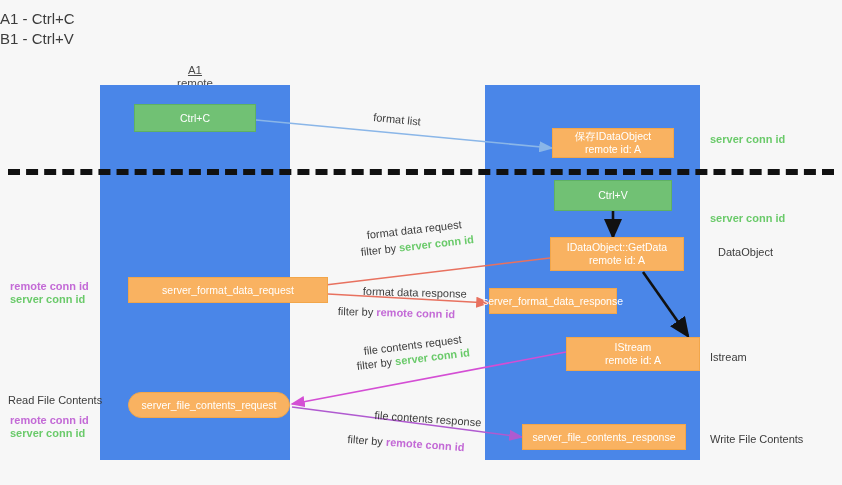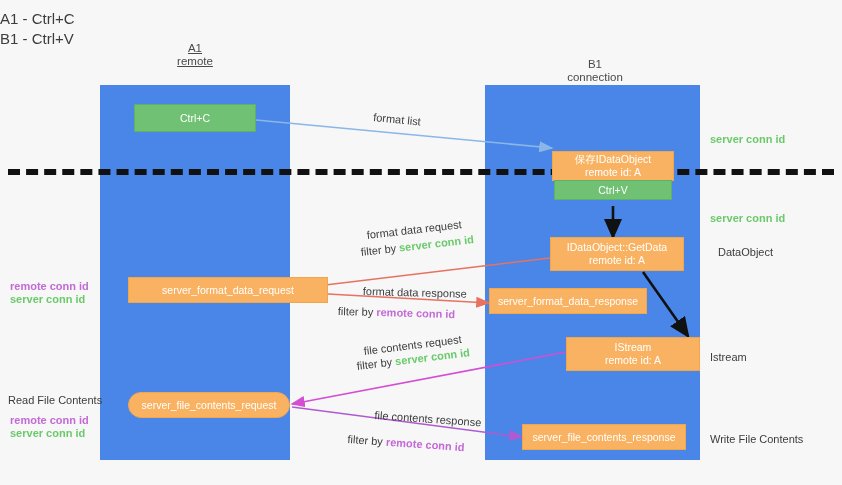--- a/index.html
+++ b/index.html
@@ -55,27 +55,23 @@
   .annot .p{color:#c36ad6;font-weight:bold;}
 </style>
 </head>
 <body>
 
 <div class="stage">
 
   <div class="title">A1 - Ctrl+C
 B1 - Ctrl+V</div>
 
-  <div class="colhead" style="left:120px;top:42px;width:150px;text-decoration:underline;">
+  <div class="colhead" style="left:120px;top:64px;width:150px;text-decoration:underline;">
     <span class="t1">A1</span>
     <span class="t2">remote</span>
-  </div>
-  <div class="colhead" style="left:520px;top:58px;width:150px;">
-    <span class="t1">B1</span>
-    <span class="t2">connection</span>
   </div>
 
   <div class="lane" style="left:100px;top:85px;width:190px;height:375px;"></div>
   <div class="lane" style="left:485px;top:85px;width:215px;height:375px;"></div>
 
   <svg class="lines" viewBox="0 0 842 485">
     <defs>
       <marker id="ah-blue" markerWidth="9" markerHeight="7" refX="8" refY="3.5" orient="auto">
         <polygon points="0 0, 9 3.5, 0 7" fill="#8ab6e8"></polygon>
       </marker>
@@ -107,44 +103,44 @@
 
     <path d="M292 407 L522 437" stroke="#b05ad0" stroke-width="1.6" fill="none" marker-end="url(#ah-purple)"></path>
   </svg>
 
   <div class="dashline"></div>
 
   <div class="box green" style="left:134px;top:104px;width:122px;height:28px;">
     <span>Ctrl+C</span>
   </div>
 
-  <div class="box orange" style="left:552px;top:128px;width:122px;height:30px;margin-top:23px;">
+  <div class="box orange" style="left:552px;top:128px;width:122px;height:30px;">
     <span>保存IDataObject</span>
     <span class="l2">remote id: A</span>
   </div>
 
-  <div class="box green" style="left:554px;top:180px;width:118px;height:20px;">
+  <div class="box green" style="left:554px;top:180px;width:118px;height:31px;">
     <span>Ctrl+V</span>
   </div>
 
   <div class="box orange" style="left:550px;top:237px;width:134px;height:34px;">
     <span>IDataObject::GetData</span>
     <span class="l2">remote id: A</span>
   </div>
 
   <div class="box orange" style="left:566px;top:337px;width:134px;height:34px;">
     <span>IStream</span>
     <span class="l2">remote id: A</span>
   </div>
 
   <div class="box orange" style="left:128px;top:277px;width:200px;height:26px;">
     <span>server_format_data_request</span>
   </div>
 
-  <div class="box orange" style="left:489px;top:288px;width:158px;height:26px;">
+  <div class="box orange" style="left:489px;top:288px;width:128px;height:26px;">
     <span>server_format_data_response</span>
   </div>
 
   <div class="box orange" style="left:128px;top:392px;width:162px;height:26px;border-radius:13px;">
     <span>server_file_contents_request</span>
   </div>
 
   <div class="box orange" style="left:522px;top:424px;width:164px;height:26px;">
     <span>server_file_contents_response</span>
   </div>

